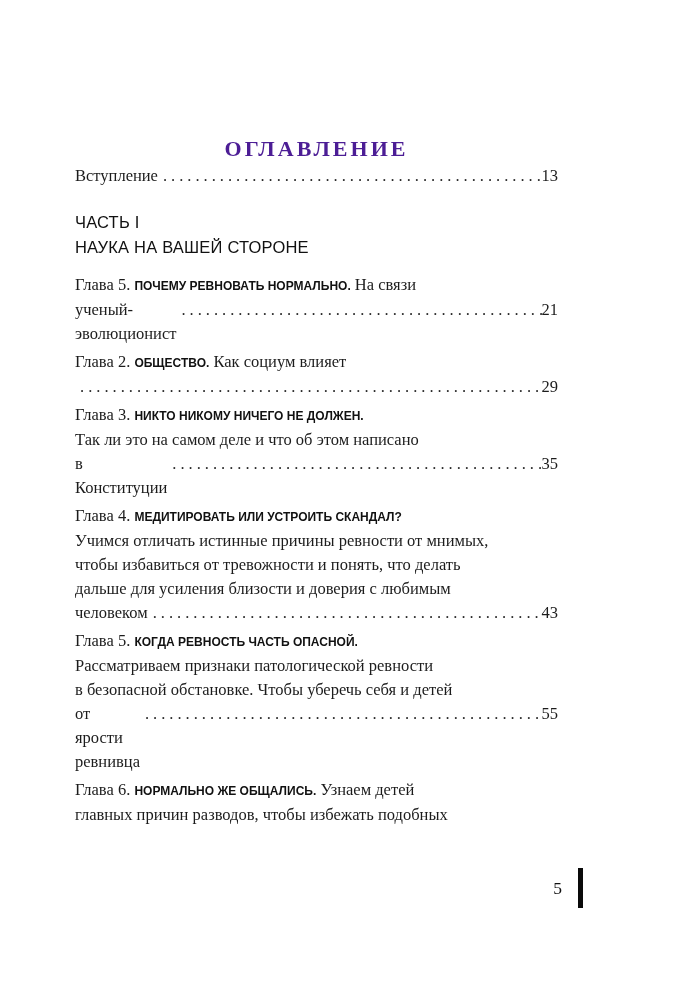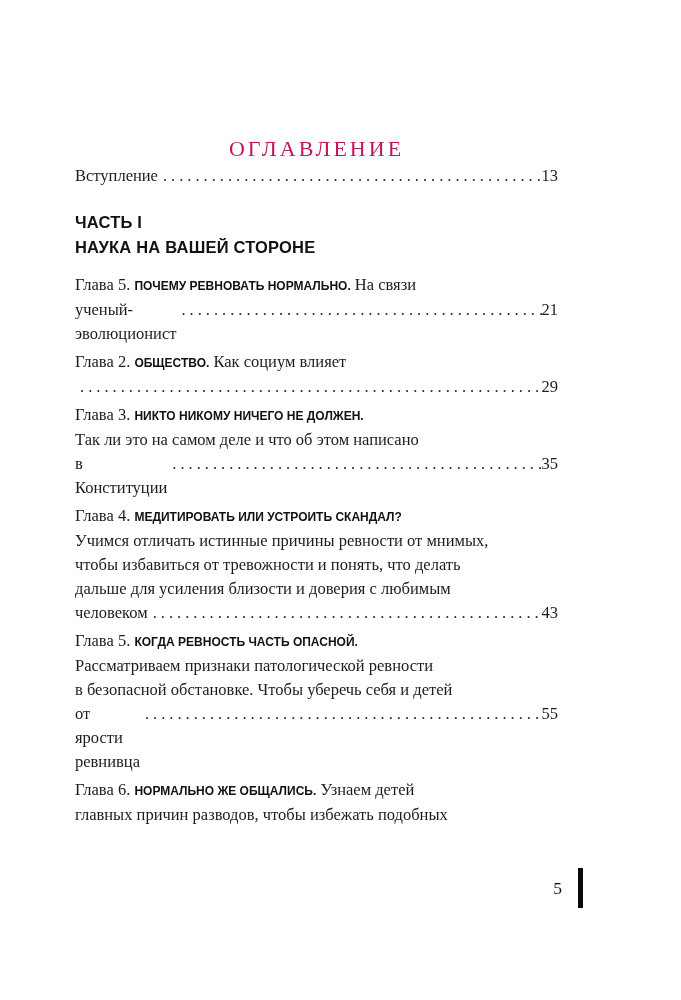--- a/index.html
+++ b/index.html
@@ -18,29 +18,29 @@
   }
   .content {
     padding: 134px 123px 0 75px; 
   }
   .doc-title {
     text-align: center;
     font-family: "Liberation Serif", serif;
     font-size: 22px;
     letter-spacing: 3px;
     line-height: 30px;
-    color: #be185d;
-    font-weight: 400;
+    color: #4c1d95;
+    font-weight: 700;
   }
   .intro-entry {
   }
   .part-header {
     margin-top: 22px;
     font-family: "Liberation Sans", sans-serif;
-    font-weight: 700;
+    font-weight: 400;
     font-size: 16.5px;
     line-height: 25px;
     color: #111111;
     letter-spacing: 0.2px;
   }
   .entries {
     margin-top: 13px;
   }
   .entry {
     margin-bottom: 4px;

